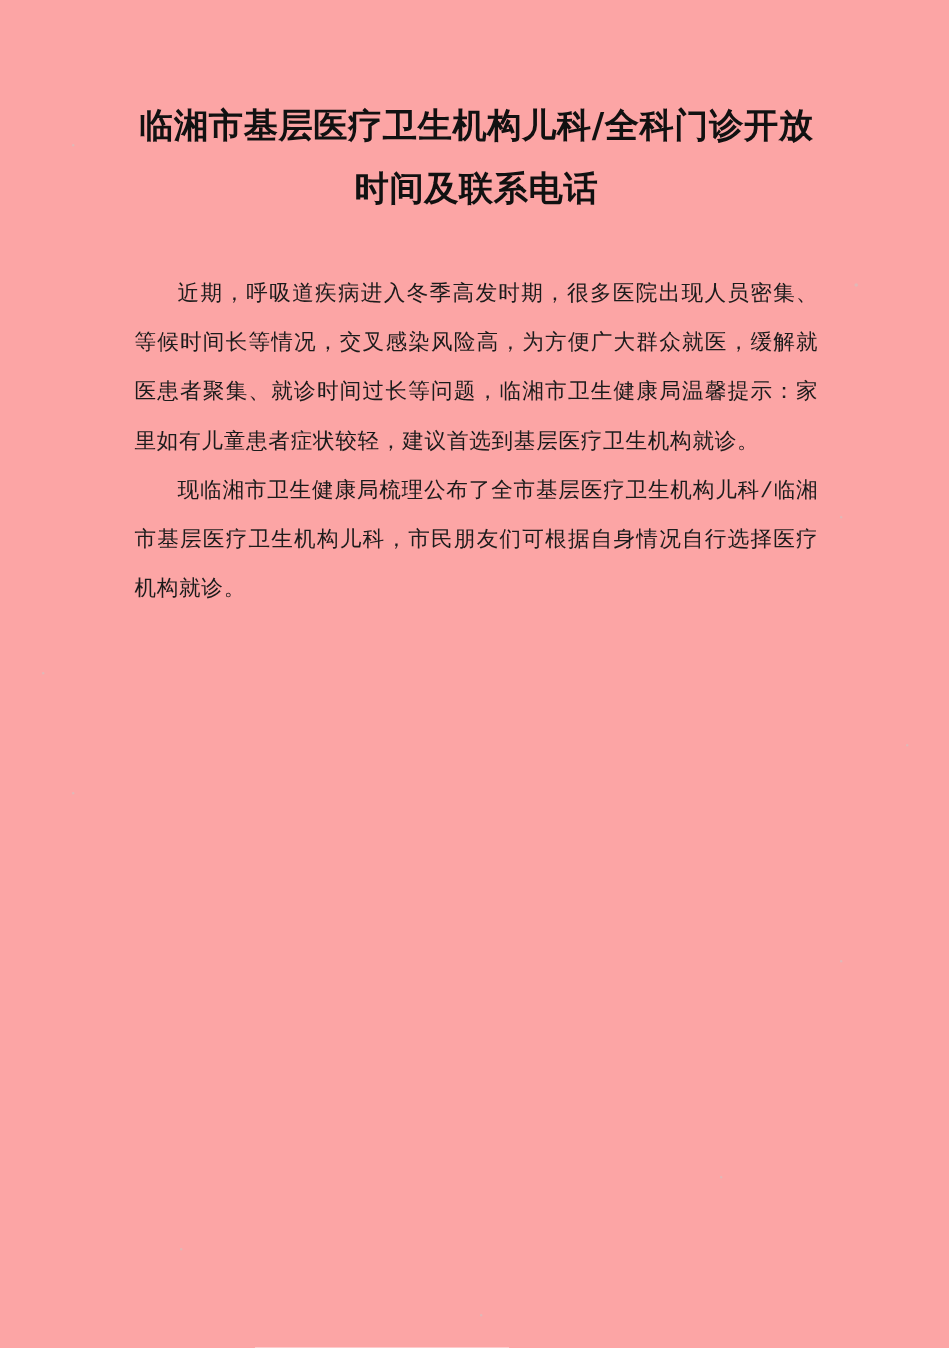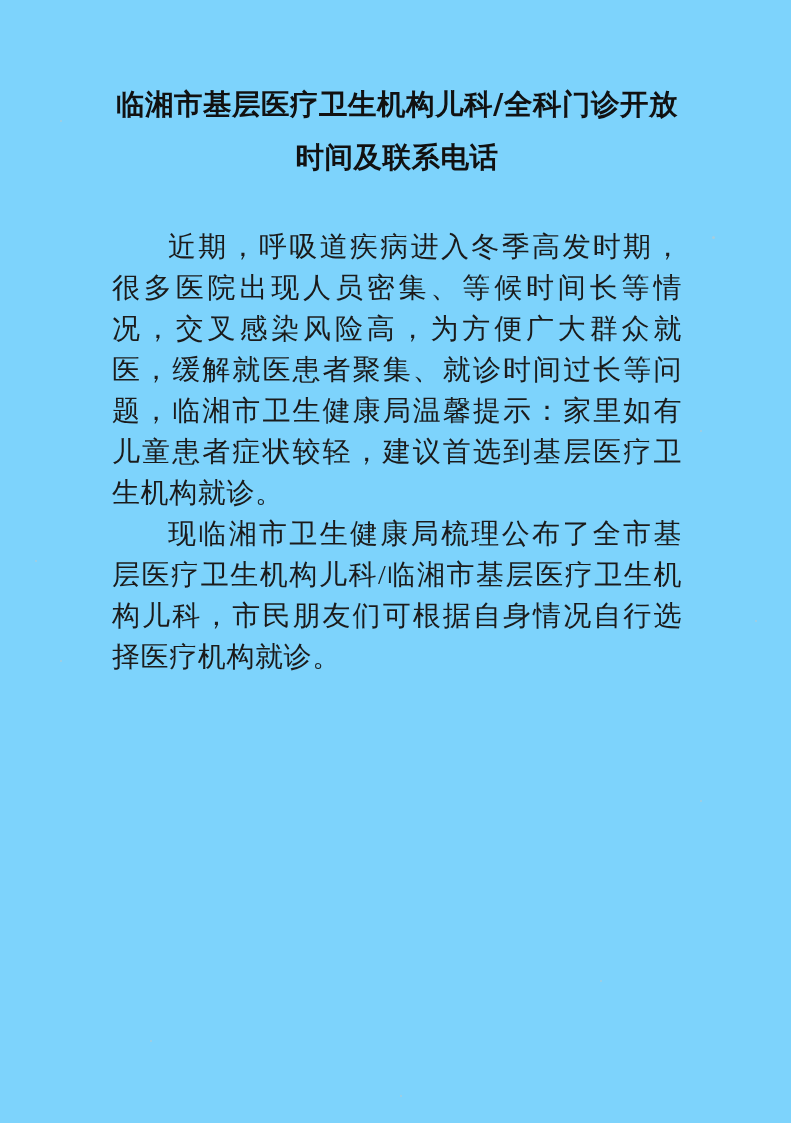--- a/index.html
+++ b/index.html
@@ -14,21 +14,21 @@
     color: #1a1a1a;
     position: relative;
     overflow: hidden;
   }
   .page {
     position: absolute;
     top: 0;
     left: 0;
     width: 791px;
     height: 1123px;
-    background: #7dd3fc;
+    background: #fca5a5;
   }
   
   .speck {
     position: absolute;
     background: #c9c9c4;
     border-radius: 50%;
     opacity: .55;
   }
   .doc-body {
     position: absolute;
@@ -41,22 +41,22 @@
     font-weight: bold;
     font-size: 28.5px;
     line-height: 53px;
     text-align: center;
     letter-spacing: 0.5px;
     color: #111;
     margin: 0;
     padding: 0 4px;
   }
   .para {
-    font-family: Liberation Serif, serif;
-    font-size: 28px;
+    font-family: Liberation Mono, monospace;
+    font-size: 18px;
     line-height: 41px;
     text-align: justify;
     text-justify: inter-ideograph;
     color: #1b1b1b;
     margin: 0;
     text-indent: 2em;
     letter-spacing: 0.6px;
   }
   #para-block {
     margin-top: 42px;

